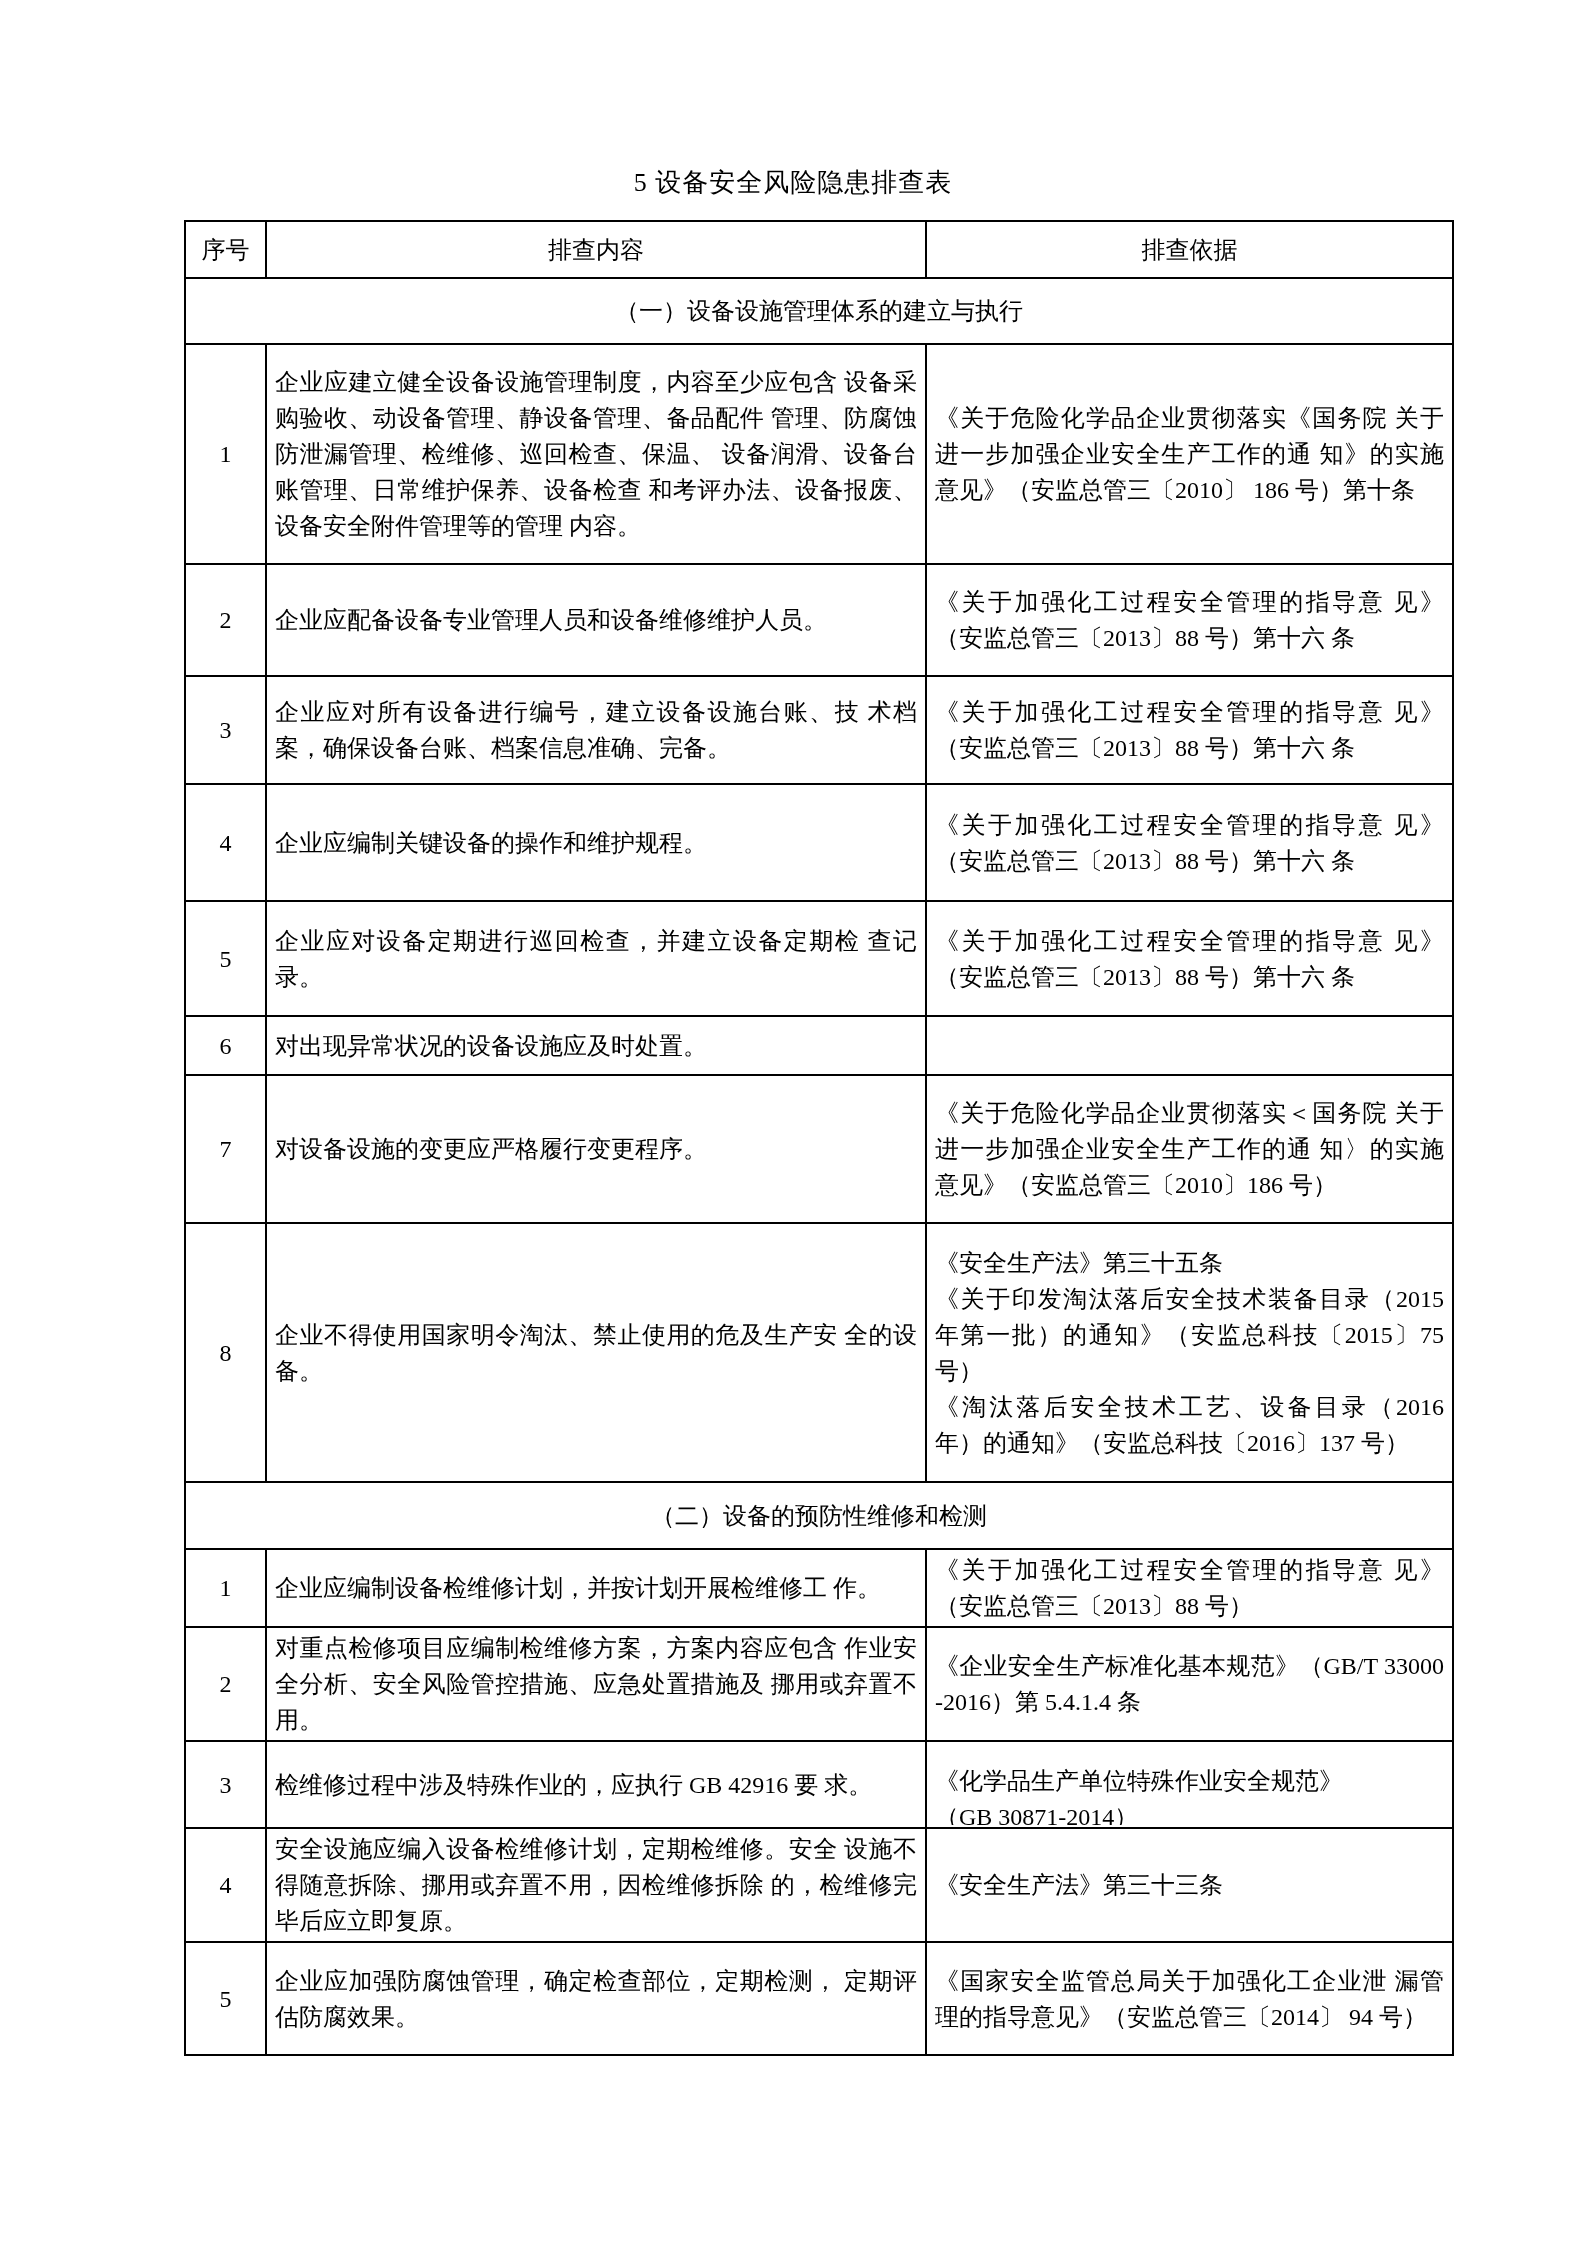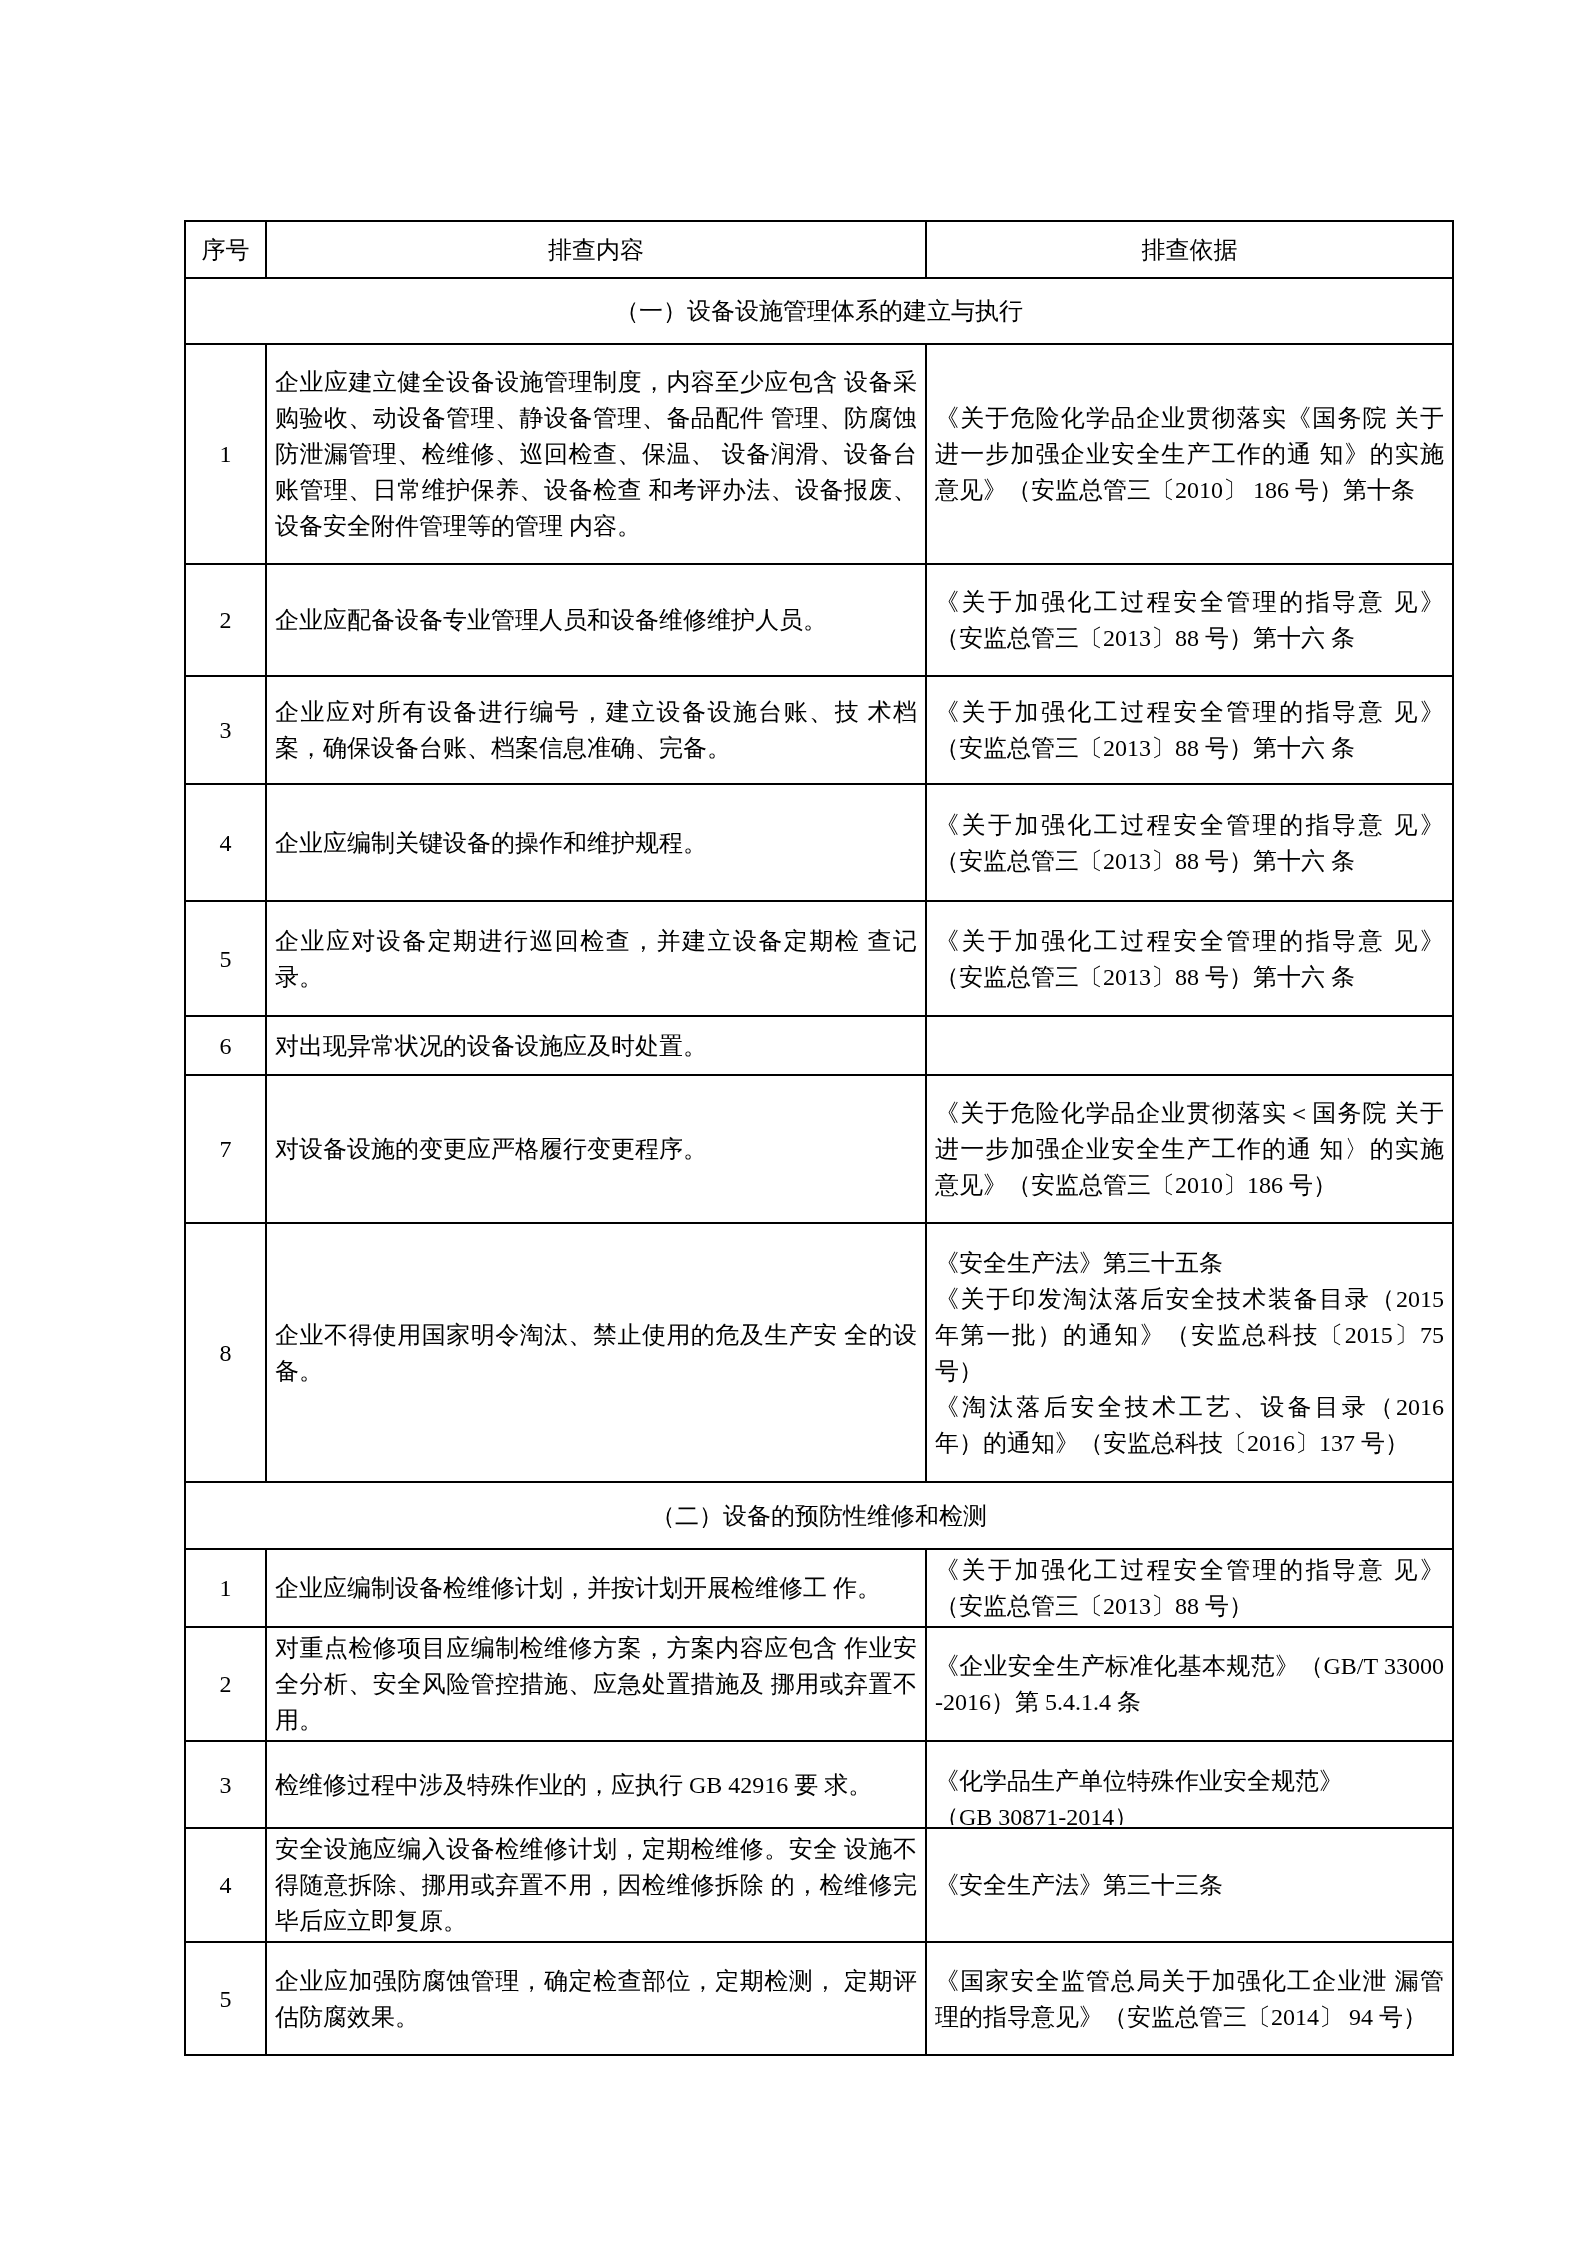--- a/index.html
+++ b/index.html
@@ -60,20 +60,21 @@
   }
   .basis-cell{
     text-align:justify;
     white-space:pre-line;
   }
 </style>
 </head>
 <body>
 
 <div class="page">
+  <div class="doc-title">5 设备安全风险隐患排查表</div>
 
   <table class="tbl">
     <colgroup>
       <col class="c-no">
       <col class="c-content">
       <col class="c-basis">
     </colgroup>
     <thead>
       <tr>
         <th>序号</th>

